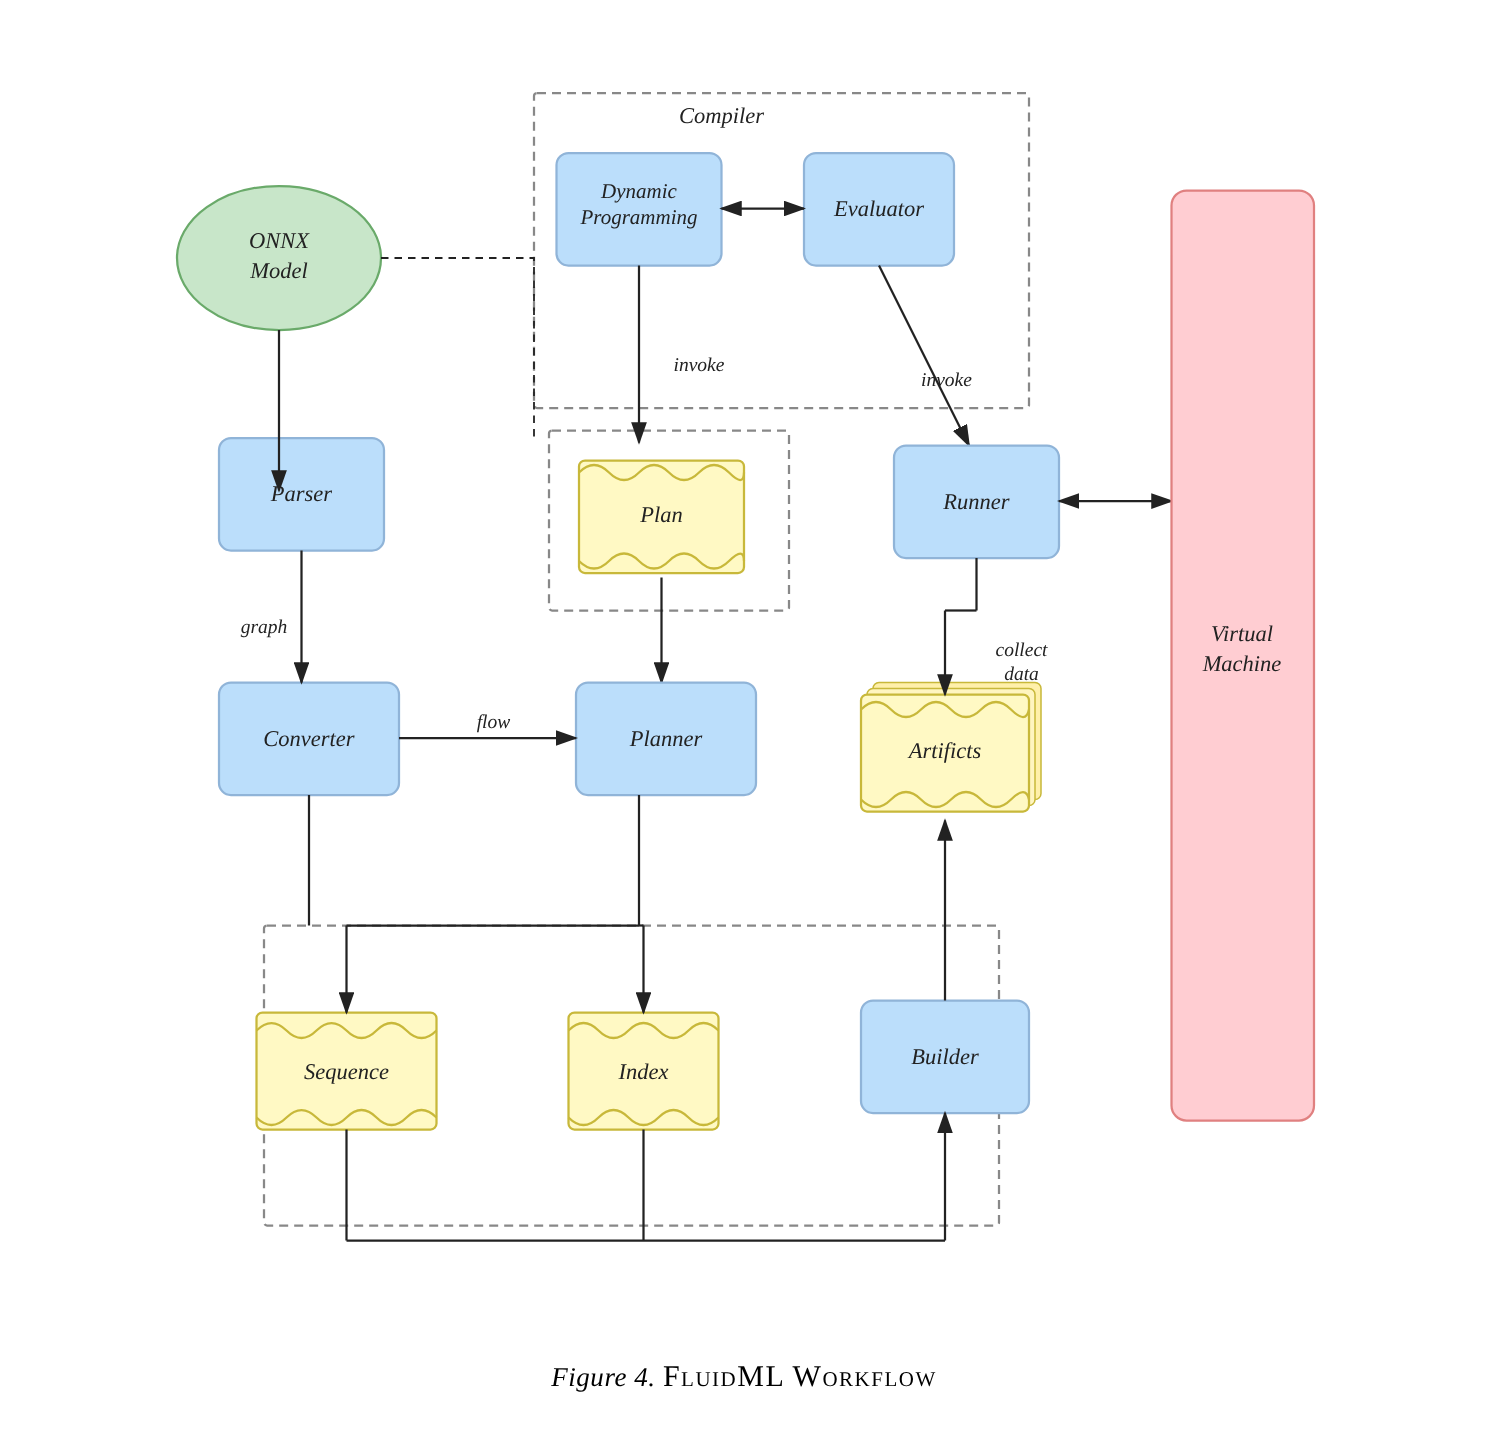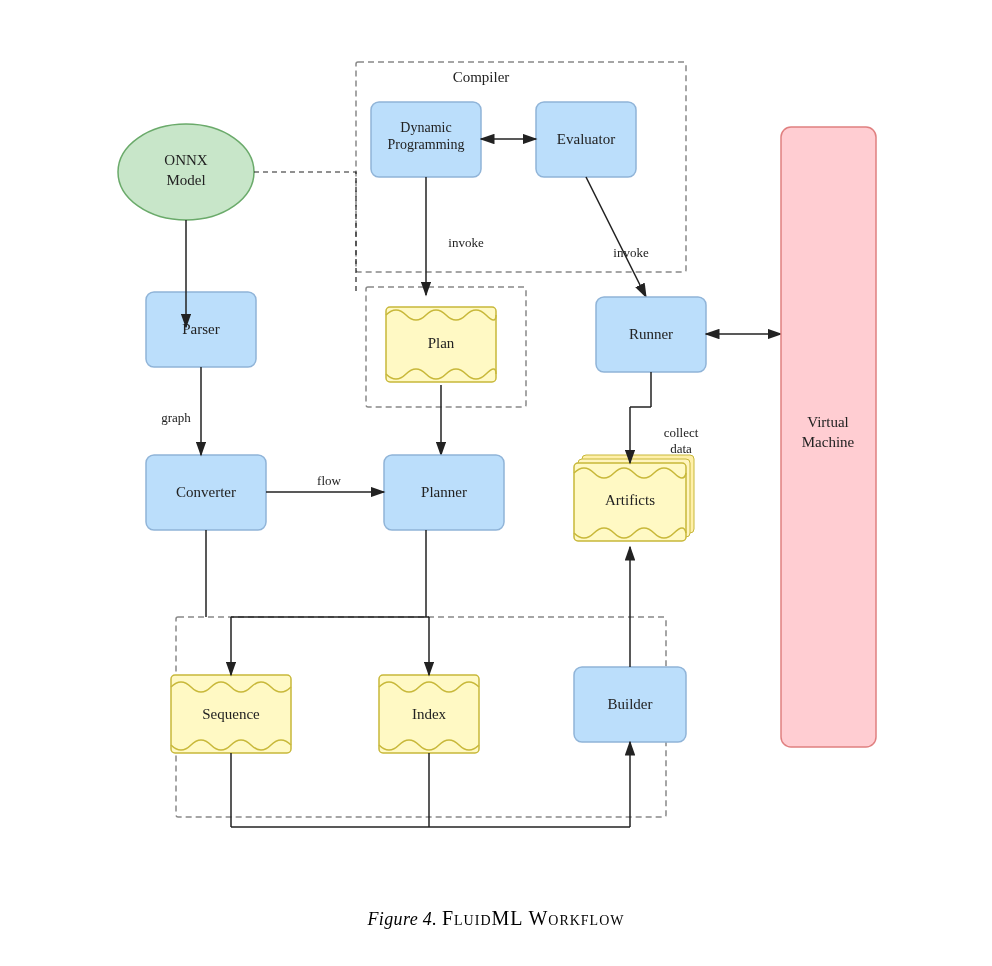--- a/index.html
+++ b/index.html
@@ -11,20 +11,21 @@
       display: flex;
       flex-direction: column;
       align-items: center;
       justify-content: center;
     }
 
     .diagram-container {
       position: relative;
       width: 820px;
       height: 860px;
+      font-style: italic;
     }
 
     
     .diagram-svg {
       position: absolute;
       top: 0; left: 0;
       width: 100%;
       height: 100%;
     }
 

